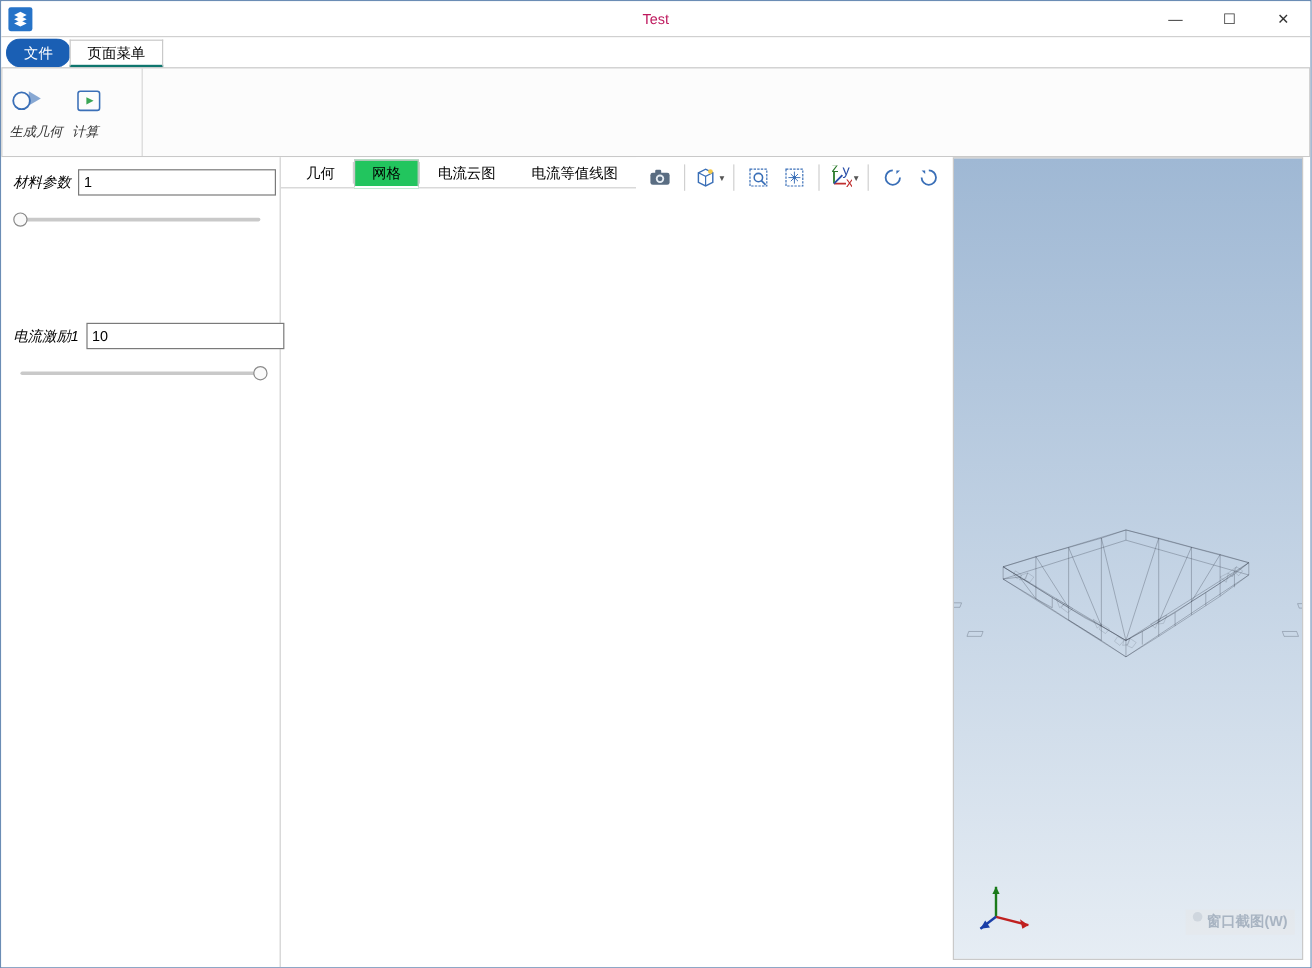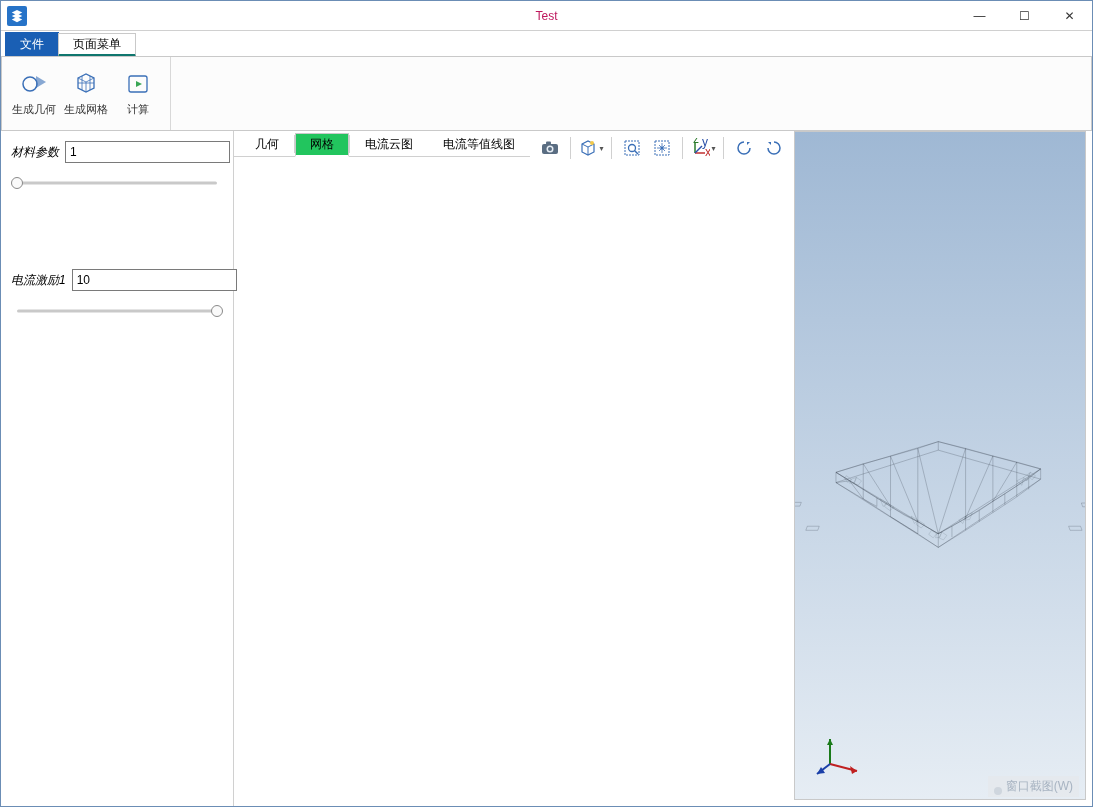--- a/index.html
+++ b/index.html
@@ -9,28 +9,28 @@
 .titlebar { height: 30px; display: flex; align-items: center; background: #fff; border-bottom: 1px solid #d0d0d0; position: relative; }
 .titlebar .app-icon { width: 20px; height: 20px; margin-left: 6px; background: #2673c8; border-radius: 2px; display: flex; align-items: center; justify-content: center; }
 .titlebar .app-icon svg { width: 14px; height: 14px; }
 .titlebar .title { position: absolute; left: 50%; transform: translateX(-50%); color: #be185d; }
 .titlebar .controls { margin-left: auto; display: flex; }
 .titlebar .controls .ctl { width: 45px; height: 30px; display: flex; align-items: center; justify-content: center; color: #333; font-family: Arial; }
 
 
 .tabs-row { height: 25px; display: flex; align-items: flex-end; background: #fff; }
 .tabs-row .tab { height: 24px; padding: 0 14px; display: flex; align-items: center; border: 1px solid #c9c9c9; border-bottom: none; background: #f7f7f7; cursor: pointer; }
-.tabs-row .tab.active-file { background: #1a5fb4; color: #fff; border-color: #1a5fb4; margin-left: 4px; }
+.tabs-row .tab.active-file { background: #1a5fb4; color: #fff; border-color: #1a5fb4; margin-left: 4px; border-radius: 12px; }
 .tabs-row .tab.active-page { background: #fff; border-bottom: 3px solid #0f766e; margin-bottom: -1px; }
 .tabs-row .tab + .tab { margin-left: -1px; }
 
 
 .ribbon { height: 75px; border: 1px solid #c9c9c9; border-top: 1px solid #c9c9c9; margin: 0; background: #fcfcfc; display: flex; align-items: stretch; padding-left: 6px; }
 .ribbon-group { display: flex; border-right: 1px solid #d8d8d8; padding-right: 6px; }
-.rib-btn { width: 52px; display: flex; flex-direction: column; align-items: center; justify-content: center; cursor: pointer; gap: 4px; }
+.rib-btn { width: 52px; display: flex; flex-direction: column; justify-content: center; cursor: pointer; gap: 4px; font-style: italic; }
 .rib-btn .ic { width: 28px; height: 28px; display: flex; align-items: center; justify-content: center; }
 .rib-btn .lbl { font-size: 11px; color: #333; }
 
 
 .main { flex: 1; display: flex; background: #fff; border-top: none; }
 .left-panel { width: 233px; border-right: 1px solid #d0d0d0; padding: 10px; display: flex; flex-direction: column; gap: 8px; }
 .field-row { display: flex; align-items: center; gap: 6px; }
 .field-row label { flex: 0 0 auto; font-style: italic; }
 .field-row input[type=text] { flex: 1; height: 22px; border: 1px solid #7a7a7a; padding: 0 4px; }
 .slider { width: 100%; height: 20px; position: relative; margin-top: 2px; }
@@ -45,21 +45,21 @@
 .view-tabs .sep { width: 1px; height: 18px; background: #d0d0d0; align-self: center; }
 
 .toolbar3d { height: 34px; display: flex; align-items: center; gap: 2px; padding: 0 6px; background: #fff; }
 .tbtn { width: 28px; height: 28px; display: flex; align-items: center; justify-content: center; border: 1px solid transparent; cursor: pointer; }
 .tsep { width: 1px; height: 22px; background: #d0d0d0; margin: 0 4px; }
 
 .viewport { flex: 1; margin: 0 6px 6px 0; border: 1px solid #c9c9c9; background: linear-gradient(to bottom, #9fb8d4 0%, #e6edf4 100%); position: relative; overflow: hidden; }
 .viewport svg.mesh { position: absolute; inset: 0; width: 100%; height: 100%; }
 .coord-triad { position: absolute; left: 20px; bottom: 20px; }
 
-.watermark { position: absolute; right: 6px; bottom: 2px; color: #a8b4c2; font-size: 11px; background: rgba(230,230,230,0.4); padding: 2px 6px; display: flex; align-items: flex-end; gap: 4px; }
+.watermark { position: absolute; right: 6px; bottom: 20px; color: #a8b4c2; font-size: 11px; background: rgba(230,230,230,0.4); padding: 2px 6px; display: flex; align-items: flex-start; gap: 4px; font-weight: bold; }
 .watermark .dot { width: 8px; height: 8px; background: #cfd6de; border-radius: 50%; }
 
 .drop-arrow { font-size: 8px; color: #555; margin-left: 1px; }
 </style>
 </head>
 <body>
 
 <div class="titlebar">
   <div class="app-icon">
     <svg viewBox="0 0 16 16">
@@ -82,29 +82,20 @@
 <div class="ribbon">
   <div class="ribbon-group">
     <div class="rib-btn">
       <div class="ic">
         <svg width="28" height="28" viewBox="0 0 28 28">
             <circle cx="10" cy="14" r="7" fill="none" stroke="#3a6fb7" stroke-width="1.5"></circle>
             <path d="M16 6 L26 12 L16 18 Z" fill="#3a6fb7" opacity="0.6"></path>
           </svg>
       </div>
       <div class="lbl">生成几何</div>
-    </div>
-    <div class="rib-btn">
-      <div class="ic">
-        <svg width="28" height="28" viewBox="0 0 28 28">
-            <path d="M6 8 L14 4 L22 8 L22 18 L14 22 L6 18 Z" fill="none" stroke="#3a6fb7" stroke-width="1.3"></path>
-            <path d="M6 8 L14 12 L22 8 M14 12 L14 22 M10 6 L10 20 M18 6 L18 20 M6 13 L22 13" stroke="#3a6fb7" stroke-width="0.8" fill="none"></path>
-          </svg>
-      </div>
-      <div class="lbl">生成网格</div>
     </div>
     <div class="rib-btn">
       <div class="ic">
         <svg width="28" height="28" viewBox="0 0 28 28">
             <rect x="5" y="6" width="18" height="16" rx="2" fill="none" stroke="#3a6fb7" stroke-width="1.3"></rect>
             <path d="M12 11 L18 14 L12 17 Z" fill="#3aa655"></path>
           </svg>
       </div>
       <div class="lbl">计算</div>
     </div>

